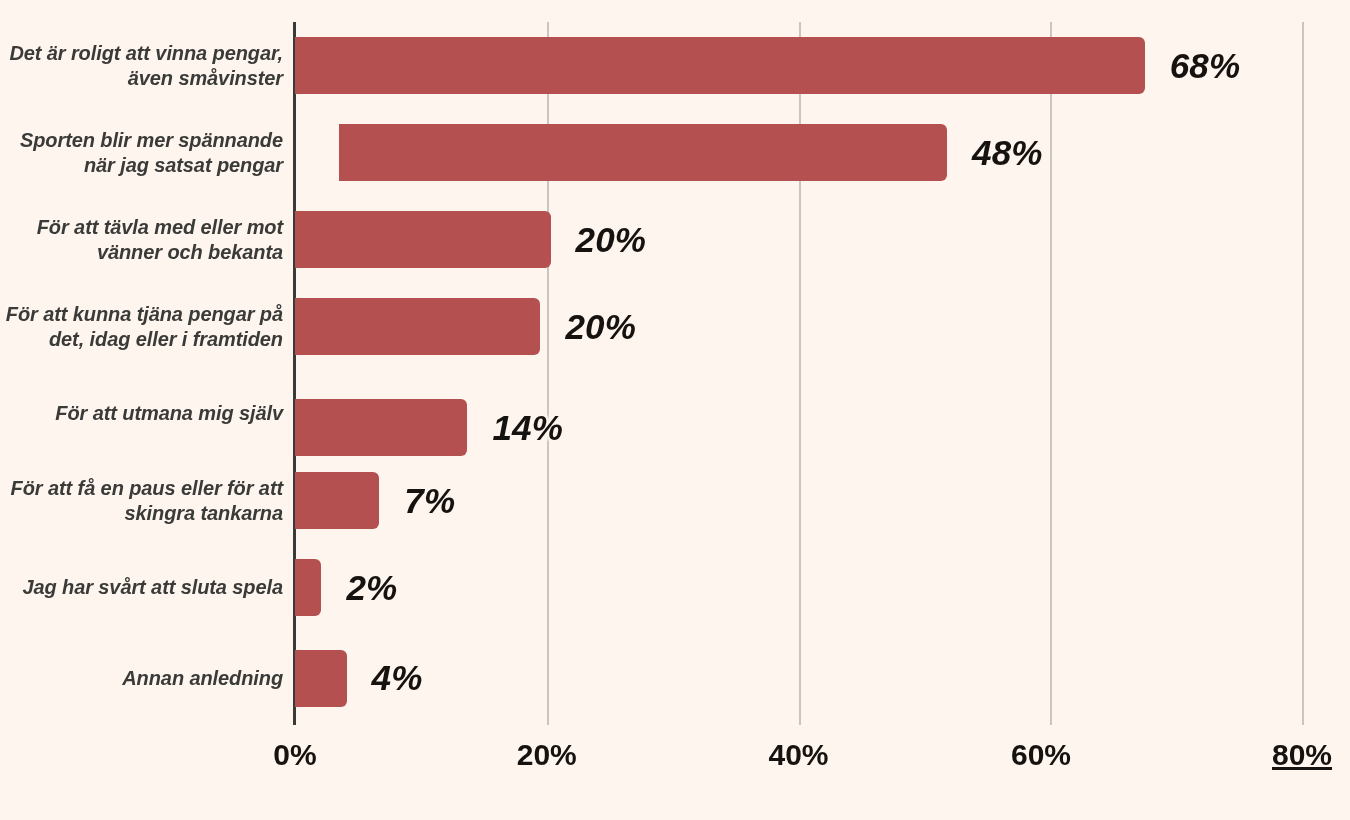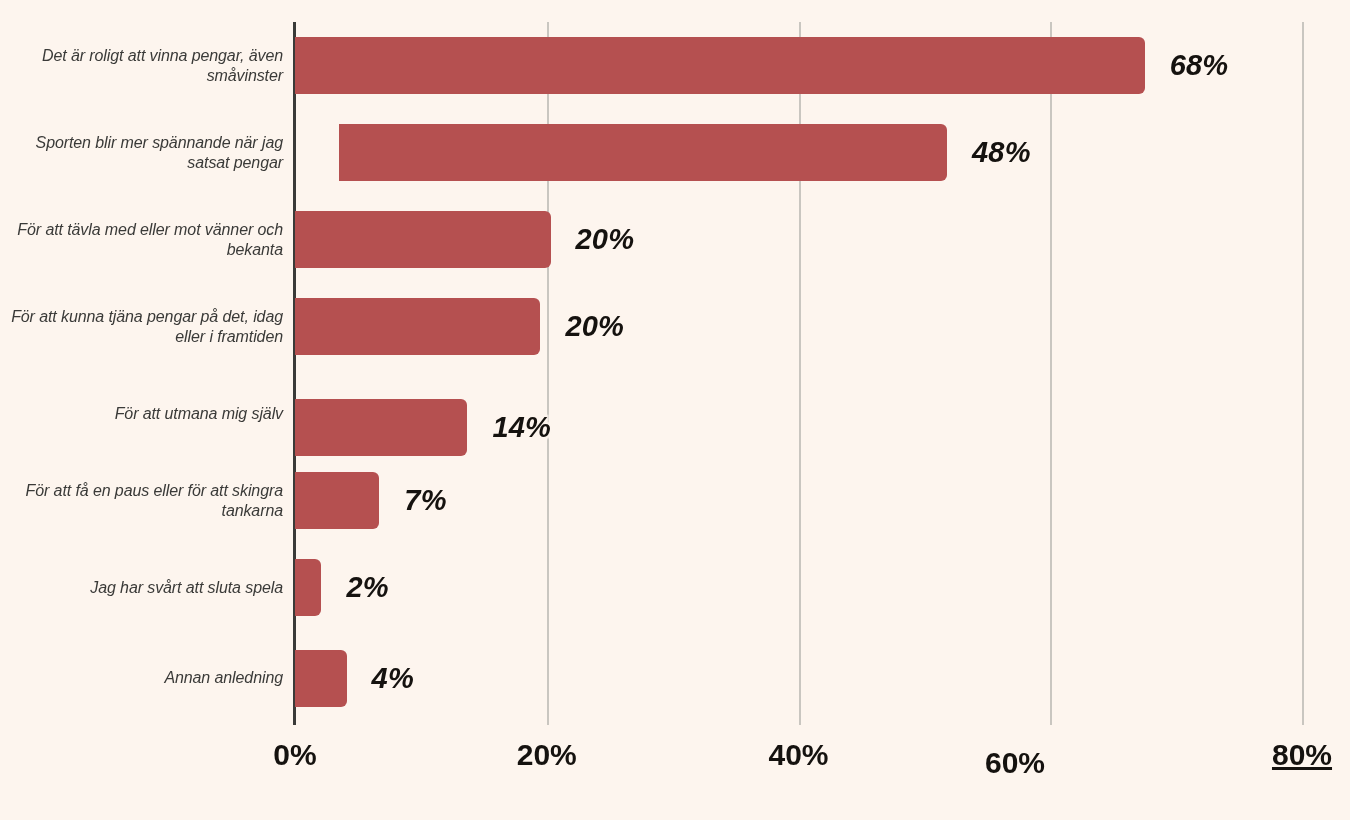--- a/index.html
+++ b/index.html
@@ -64,21 +64,21 @@
 
   .bar {
     height: 57px;
     background: #b55050;
     border-radius: 0 6px 6px 0;
     flex: 0 0 auto;
   }
 
   .bar-value {
     margin-left: 25px;
-    font-size: 29px;
+    font-size: 35px;
     font-weight: bold;
     font-style: italic;
     color: #15120f;
     white-space: nowrap;
     letter-spacing: 0.2px;
     text-shadow:
       -2px 0 2px #fdf5ee, 2px 0 2px #fdf5ee,
       0 -2px 2px #fdf5ee, 0 2px 2px #fdf5ee,
       -2px -2px 2px #fdf5ee, 2px 2px 2px #fdf5ee,
       2px -2px 2px #fdf5ee, -2px 2px 2px #fdf5ee;
@@ -91,22 +91,22 @@
     left: 0;
     top: 22px;
     width: 283px;
     height: 703px;
   }
   .cat-label {
     position: absolute;
     right: 0;
     width: 283px;
     text-align: right;
-    font-size: 16px;
-    font-weight: normal;
+    font-size: 20px;
+    font-weight: bold;
     font-style: italic;
     color: #3a3a38;
     line-height: 1.24;
     letter-spacing: -0.1px;
     display: flex;
     align-items: center;
     justify-content: flex-end;
   }
 
   
@@ -195,17 +195,17 @@
         <div class="bar-value">4%</div>
       </div>
 
     </div>
   </div>
 
   <div class="tick-labels">
     <div class="tick-label" style="left:295px;">0%</div>
     <div class="tick-label" style="left:546.75px;">20%</div>
     <div class="tick-label" style="left:798.5px;">40%</div>
-    <div class="tick-label" style="left:1015px;margin-top:8px;">60%</div>
+    <div class="tick-label" style="left:1041px;">60%</div>
     <div class="tick-label" style="left:1302px;text-decoration:underline;">80%</div>
   </div>
 
 </div>
 
 </body></html>

